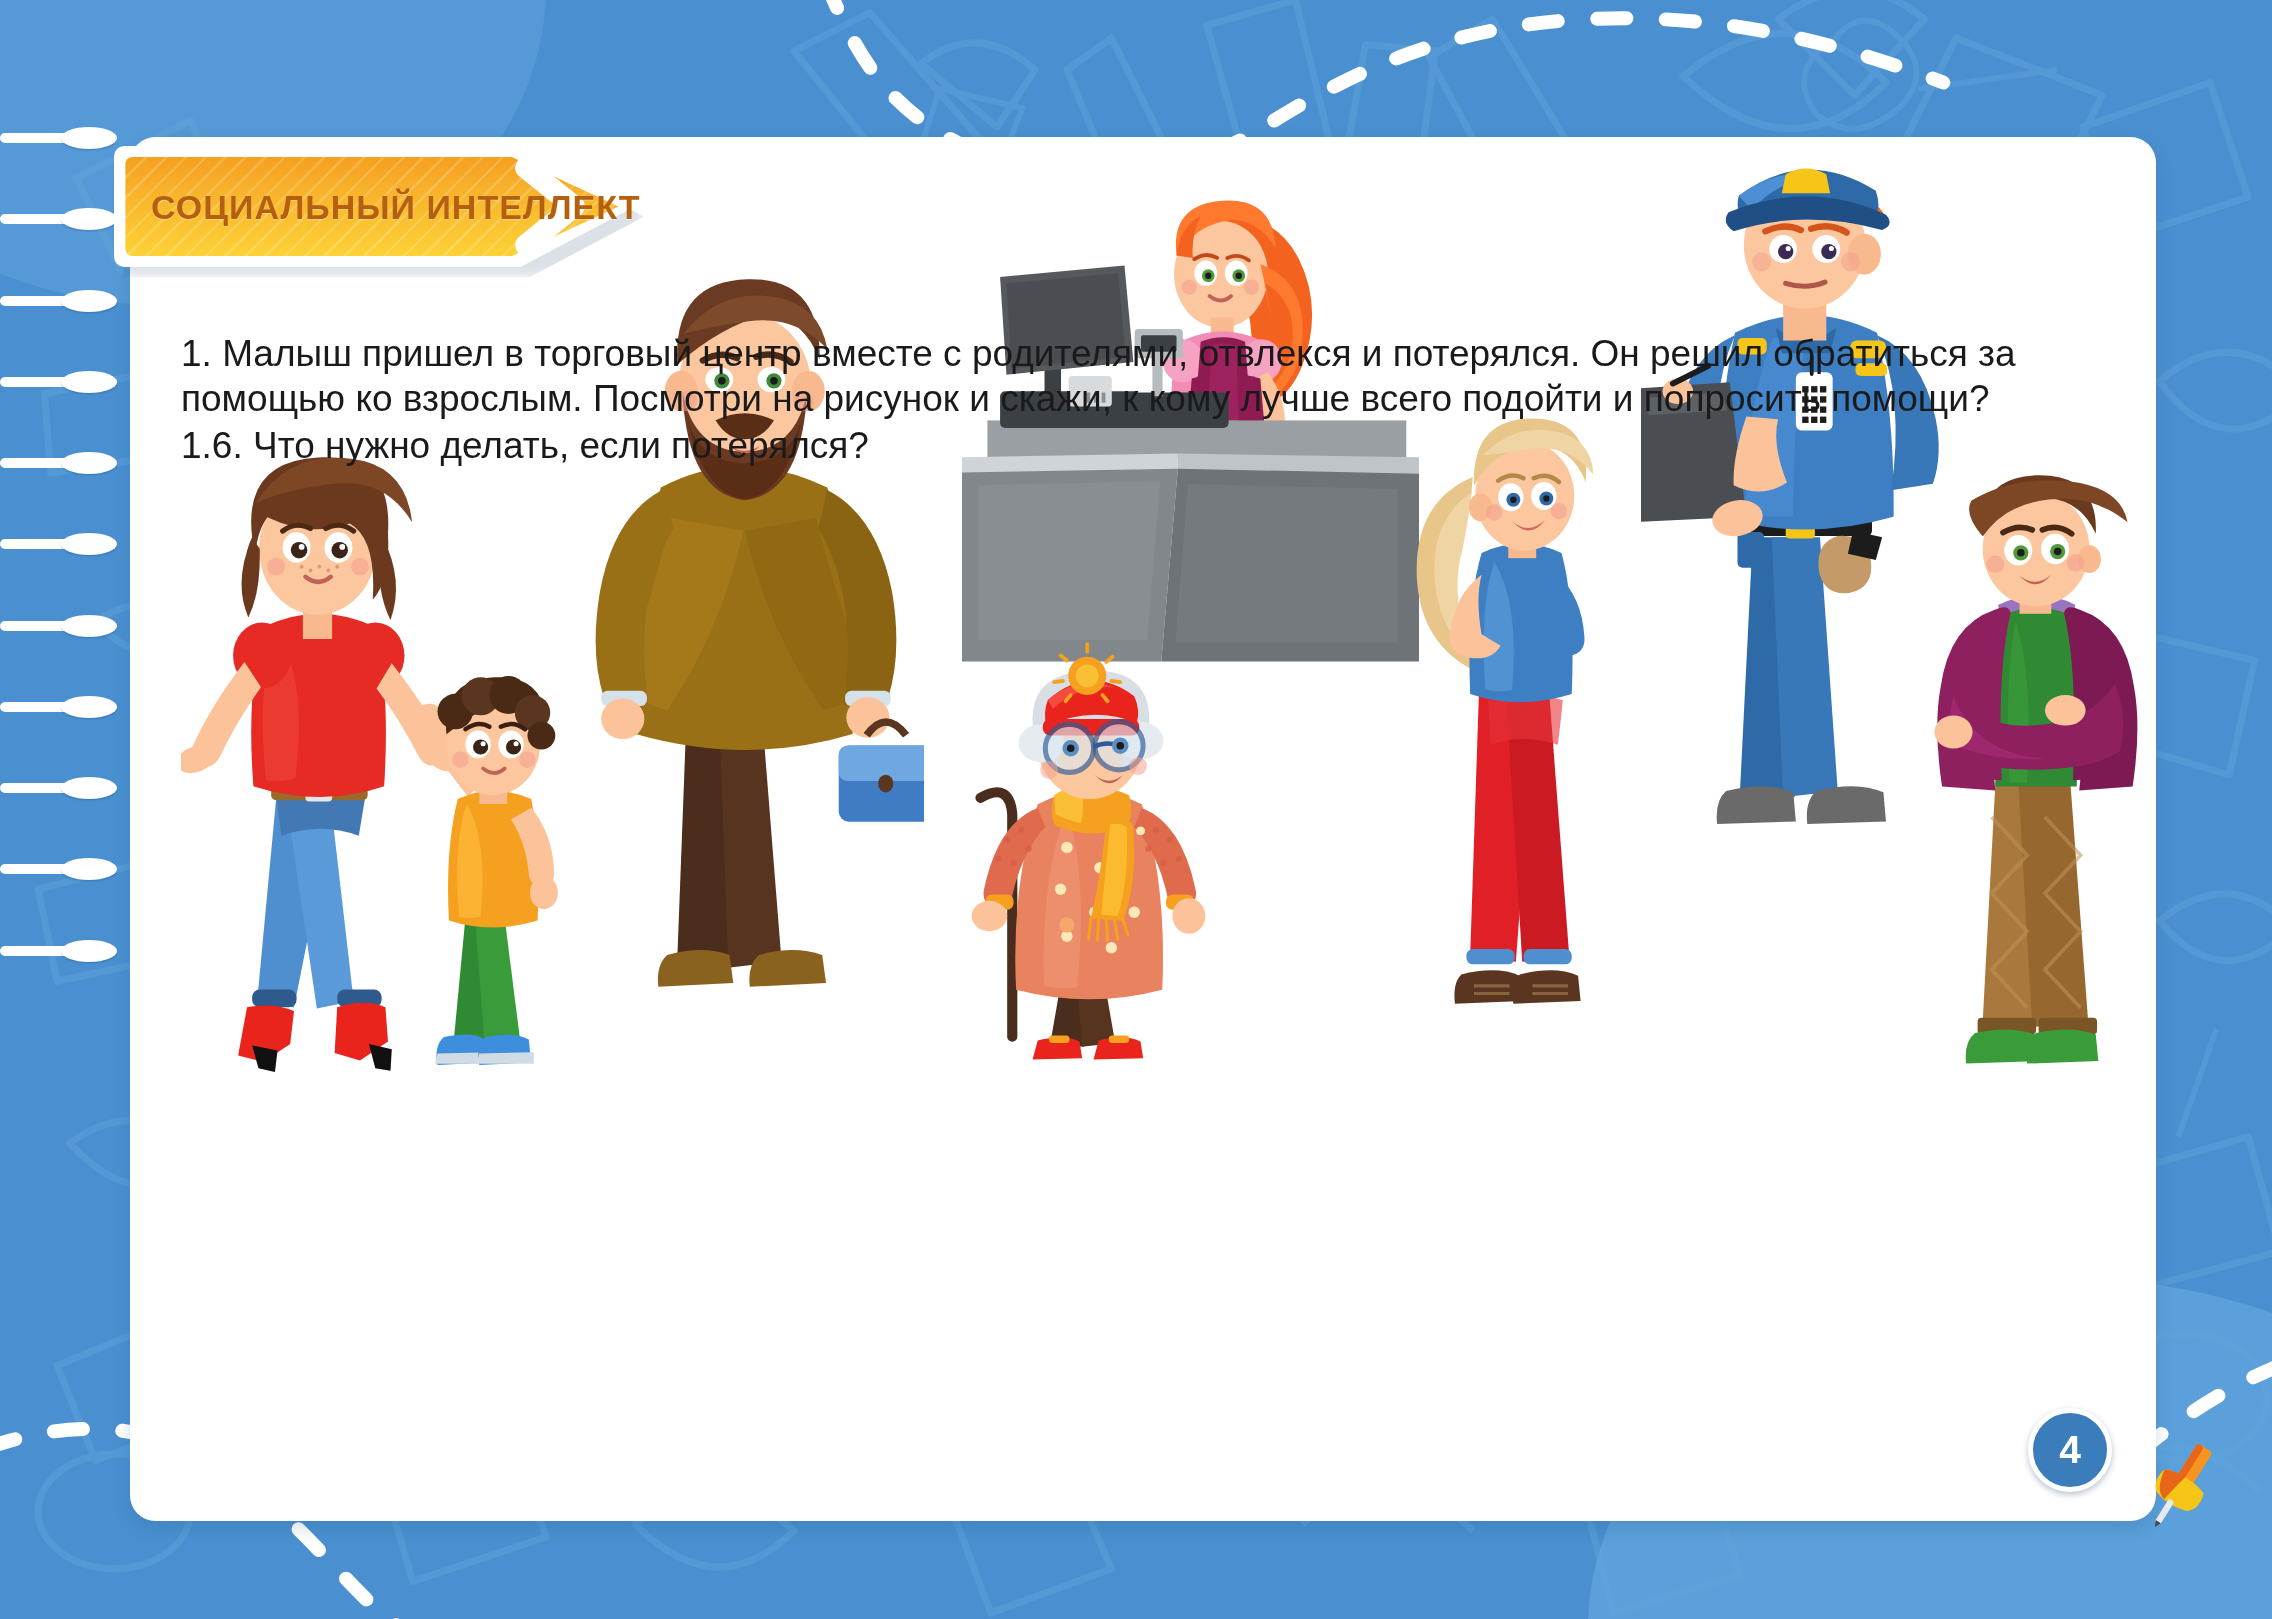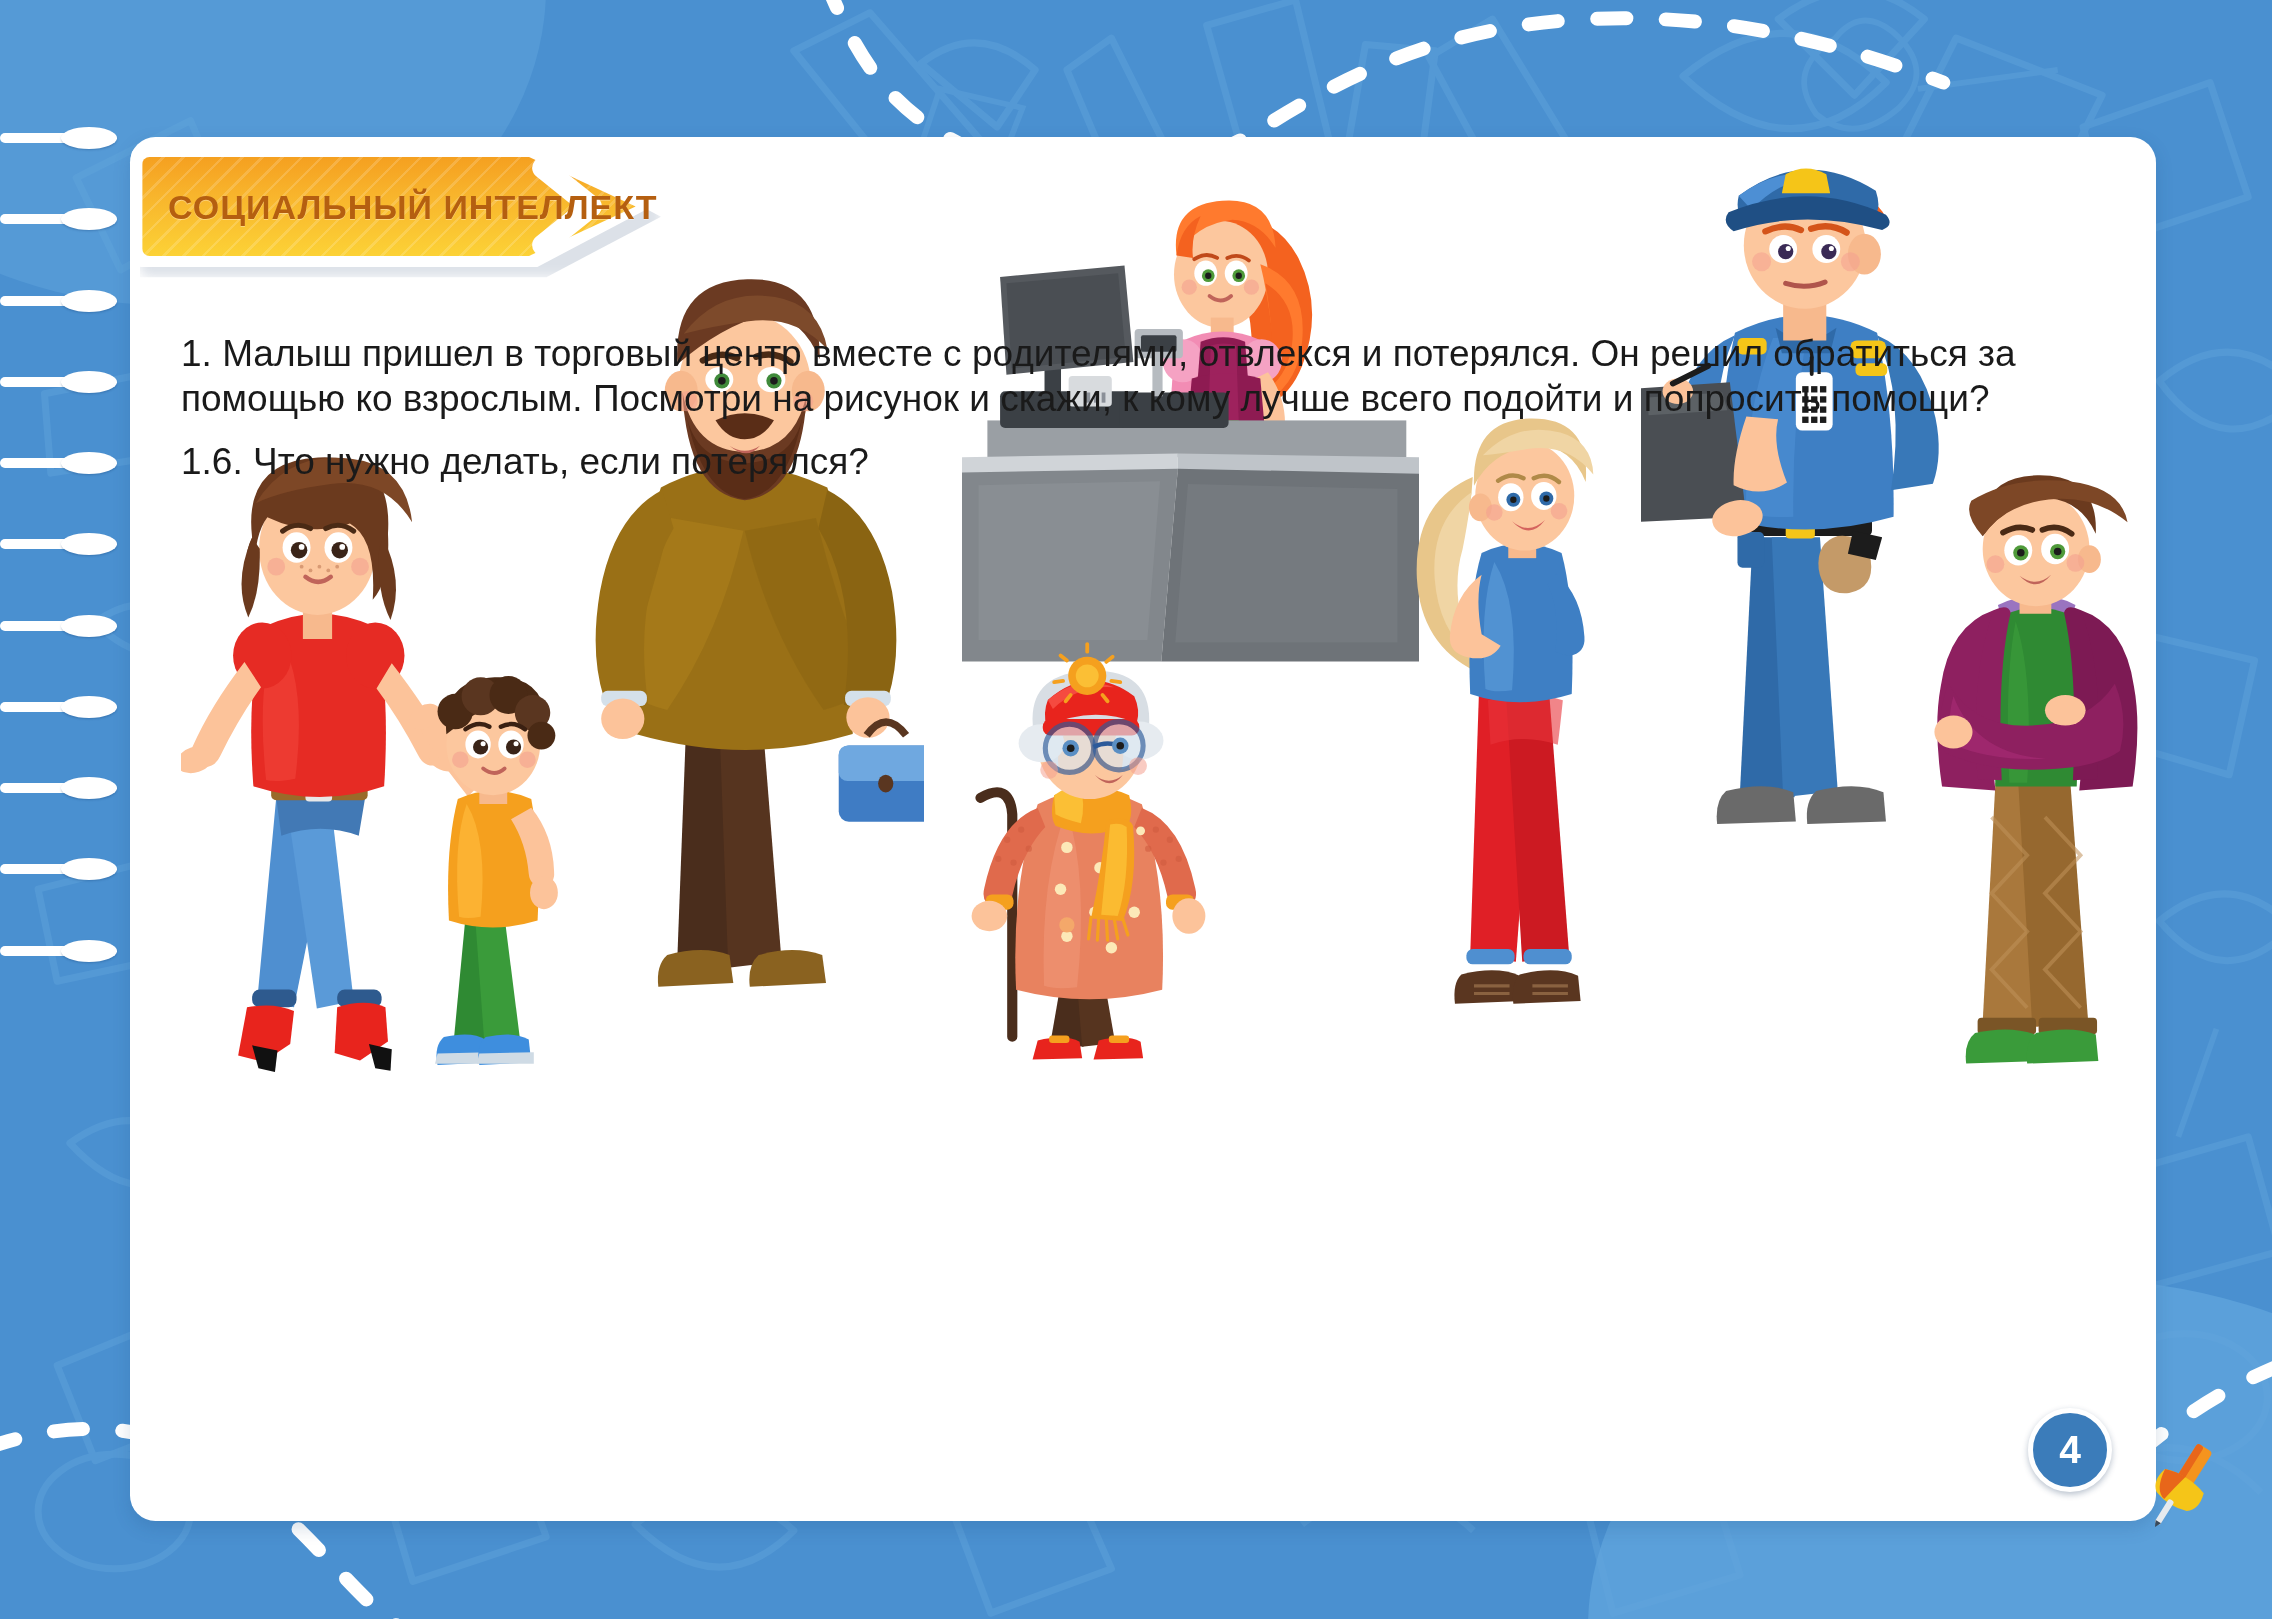--- a/index.html
+++ b/index.html
@@ -44,21 +44,21 @@
   
   .card {
     position:absolute;
     left:130px; top:137px; width:2026px; height:1384px;
     background:#ffffff;
     border-radius:25.4px;
     box-shadow:0 6.3px 16.5px rgba(25,70,120,.18);
   }
 
   
-  .banner-wrap { position:absolute; left:131px; top:146px; width:521px; height:121px; }
+  .banner-wrap { position:absolute; left:114px; top:146px; width:521px; height:121px; }
   .banner-shadow {
     position:absolute; left:9px; top:10.2px; width:100%; height:100%;
     background:rgba(40,70,110,.16); filter:blur(5.7px);
     clip-path:polygon(0 0, 78% 0, 100% 50%, 78% 100%, 0 100%);
     border-radius:9px;
   }
   .banner-white {
     position:absolute; inset:0;
     background:#ffffff;
     clip-path:polygon(0 0, 78% 0, 100% 50%, 78% 100%, 0 100%);
@@ -85,21 +85,21 @@
     text-shadow:0 1.3px 0 rgba(255,255,255,.35);
   }
 
   
   .task-text {
     position:absolute; left:181px; top:330px; width:1930px;
     font-family:"Liberation Sans Narrow","Liberation Sans",sans-serif;
     font-size:37px; line-height:1.22; color:#1a1a1a;
   }
   .task-text p { margin:0; }
-  .task-text .q-main { margin-bottom:18px; }
+  .task-text .q-main { margin-bottom:2px; }
 
   
   .scene { position:absolute; left:130px; top:483px; width:2026px; height:1041px; }
   .fig { position:absolute; }
 
   
   .page-badge {
     position:absolute; right:44px; bottom:29px;
     width:84px; height:84px; border-radius:50%;
     background:#3b7cba; border:5.7px solid #ffffff;

